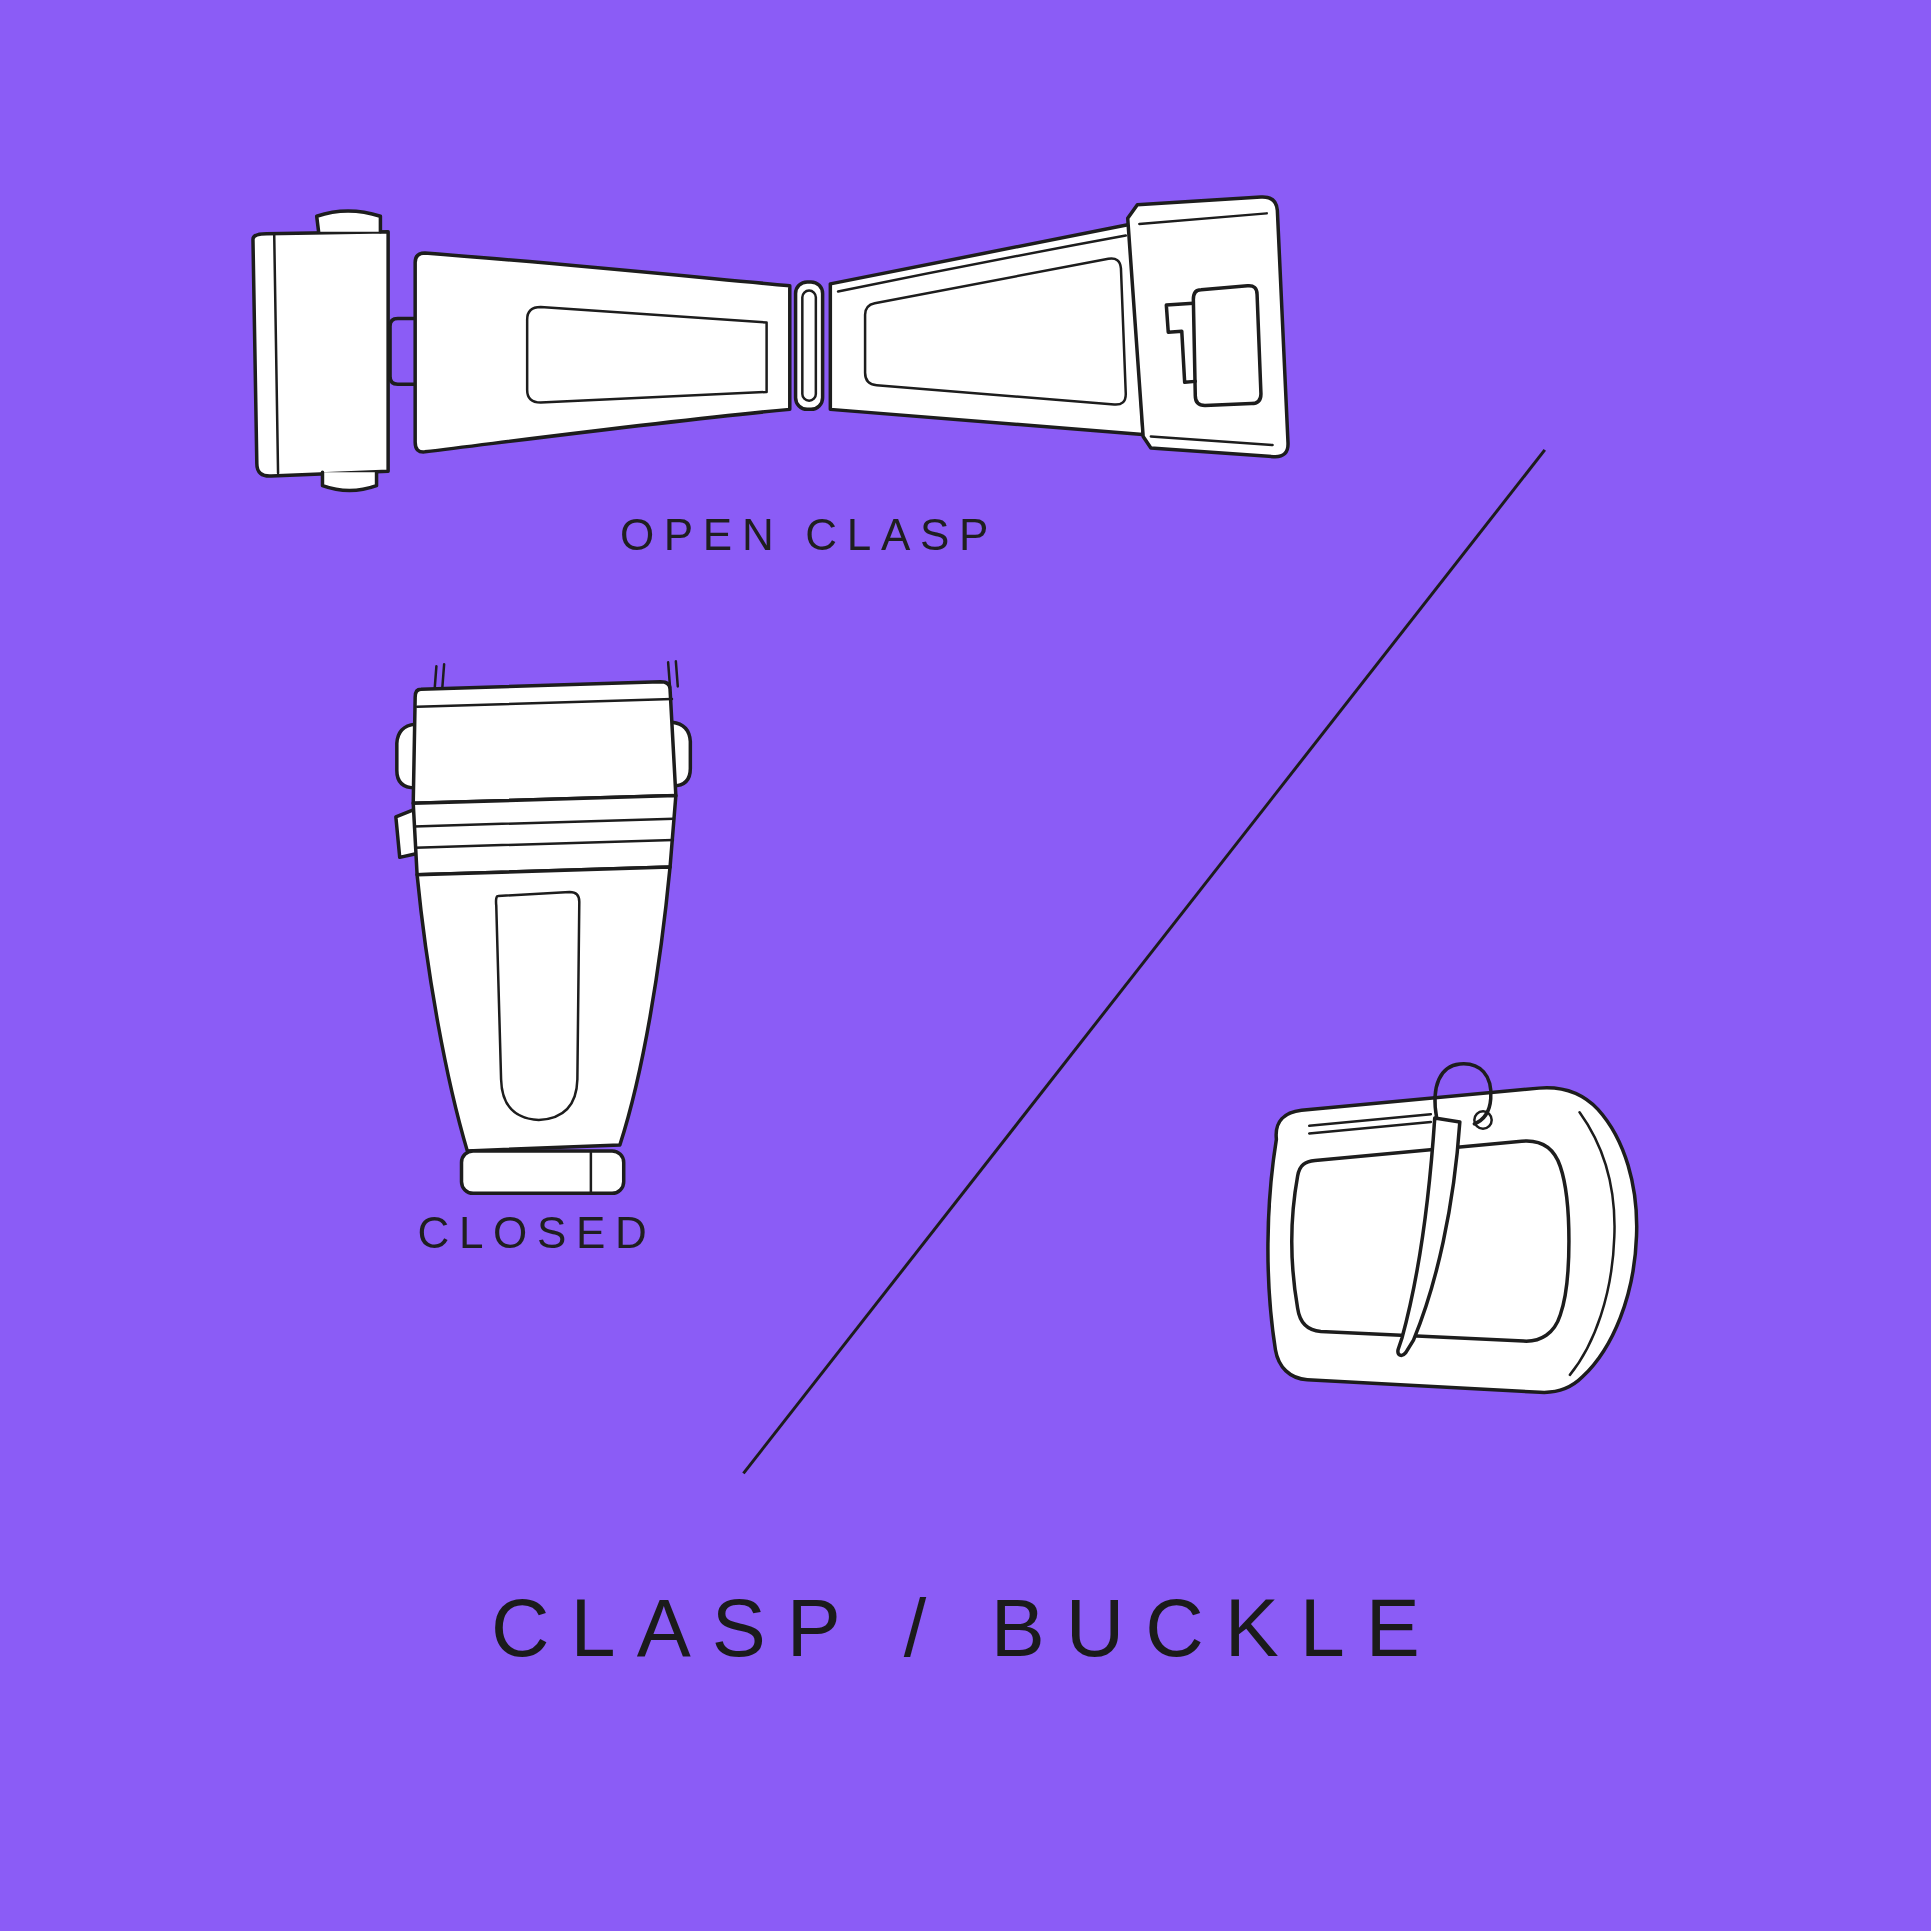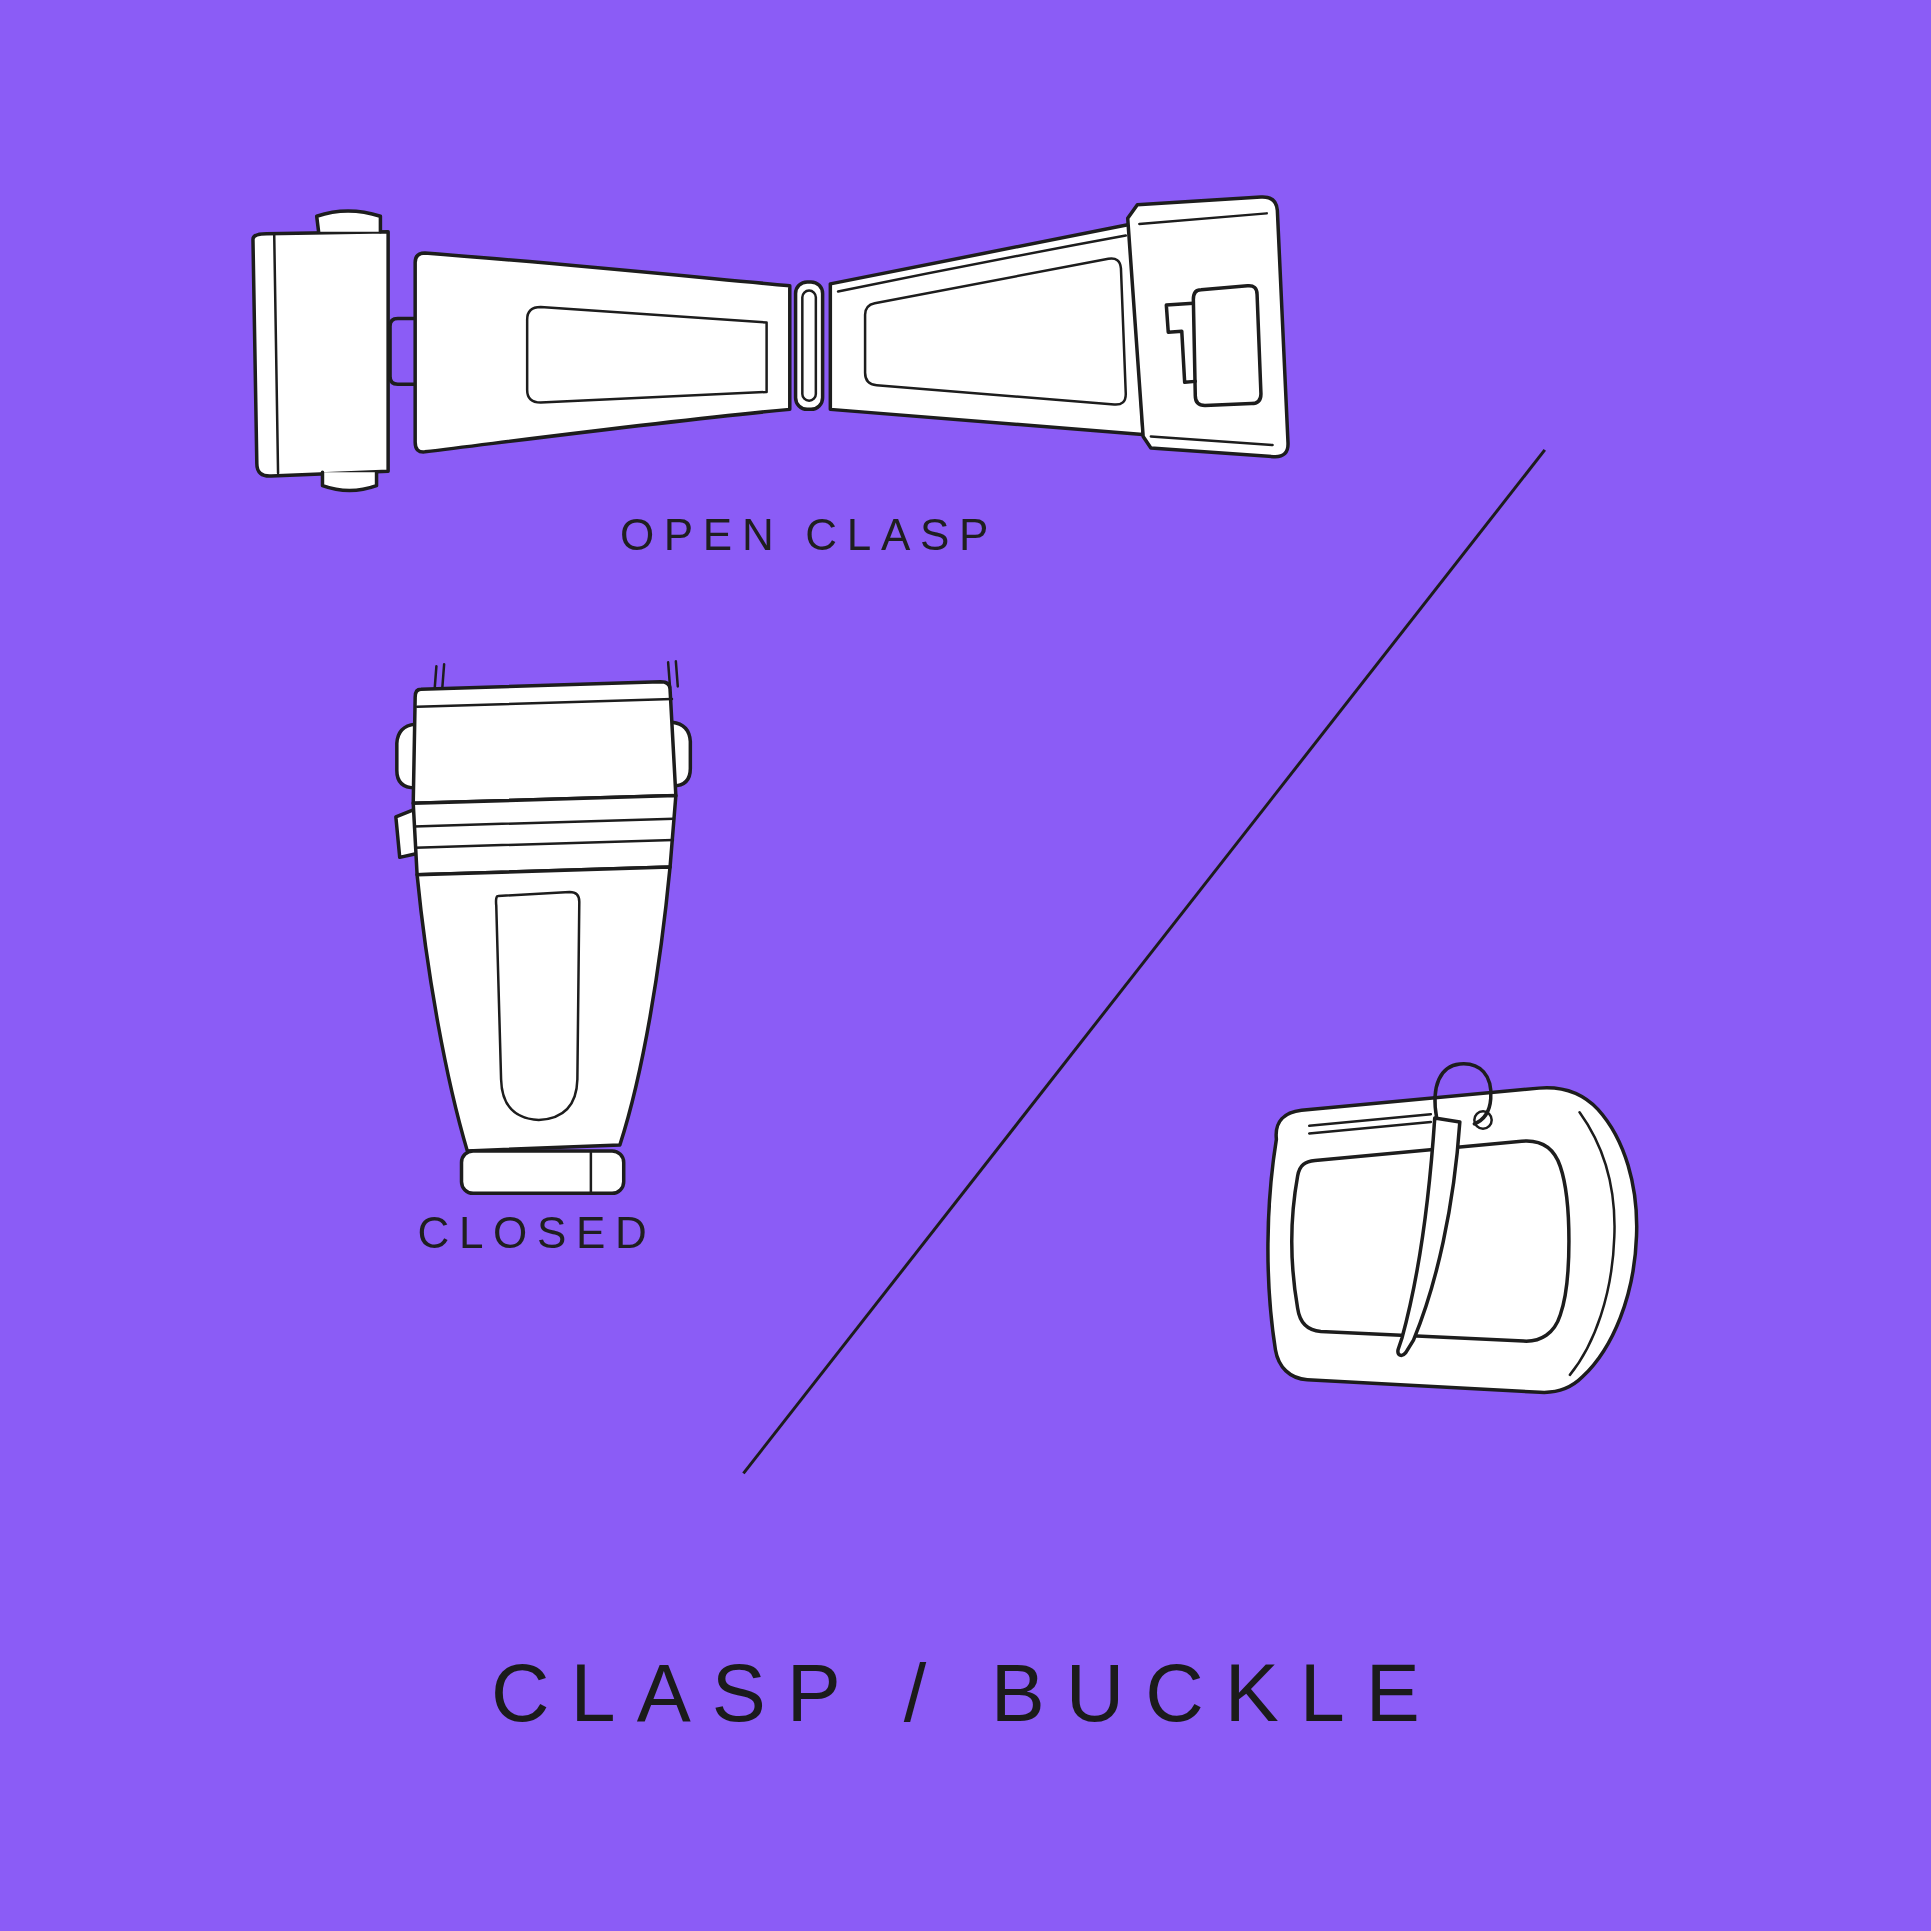--- a/index.html
+++ b/index.html
@@ -17,21 +17,21 @@
     color:#1f1f1f;
     font-size:44px;
     letter-spacing:9.7px;
     font-weight:400;
     white-space:nowrap;
   }
   .caption-open{left:809px;top:510px;}
   .caption-closed{left:537px;top:1208px;}
   .main-title{
     position:absolute;
-    left:966px;top:1647px;
+    left:966px;top:1582px;
     transform:translateX(-50%);
     color:#1b1b1b;
     font-size:81px;
     letter-spacing:21px;
     font-weight:400;
     white-space:nowrap;
   }
   svg path, svg line, svg rect, svg circle{vector-effect:non-scaling-stroke;}
 </style>
 </head>

